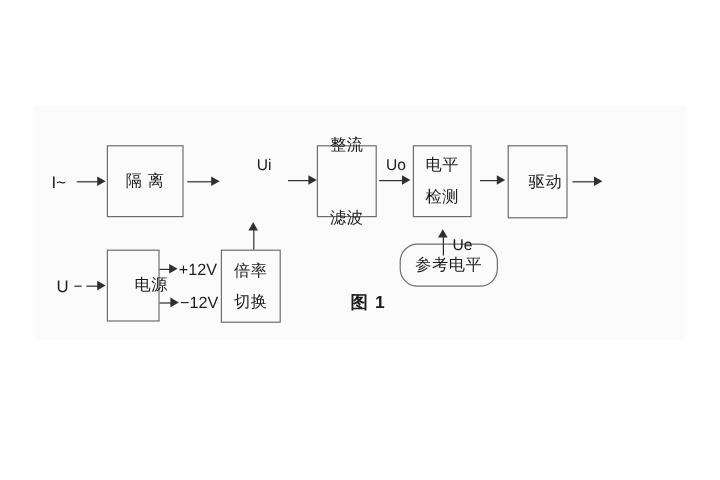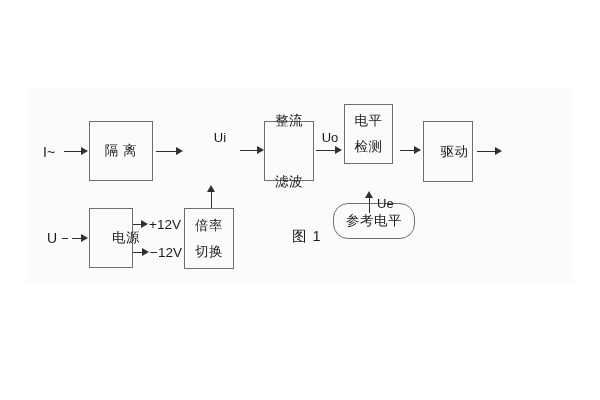--- a/index.html
+++ b/index.html
@@ -49,21 +49,21 @@
 <div id="stage">
   <div id="panel"></div>
 
   <div class="box" style="left:89px;top:121px;width:64px;height:60px;">
     <span>隔 离</span>
   </div>
   <div class="box" style="left:264px;top:121px;width:50px;height:60px;gap:35px;">
     <span>整流</span>
     <span>滤波</span>
   </div>
-  <div class="box" style="left:344px;top:104px;width:49px;height:60px;">
+  <div class="box" style="left:344px;top:121px;width:49px;height:60px;">
     <span>电平</span>
     <span>检测</span>
   </div>
   <div class="box" style="left:423px;top:121px;width:50px;height:61px;padding-left:13px;">
     <span>驱动</span>
   </div>
 
   <div class="box" style="left:89px;top:208px;width:44px;height:60px;padding-left:30px;">
     <span>电源</span>
   </div>
@@ -76,21 +76,21 @@
   </div>
 
   <div class="lbl" style="left:43px;top:145px;font-size:14px;">I~</div>
   <div class="lbl" style="left:47px;top:231px;font-size:14px;">U</div>
   <div class="lbl sig" style="left:159px;top:131px;width:26px;text-align:center;margin-left:48px;">Ui</div>
   <div class="lbl sig" style="left:317px;top:131px;width:26px;text-align:center;">Uo</div>
   <div class="lbl sig" style="left:377px;top:197px;">Ue</div>
   <div class="lbl volt" style="left:149px;top:218px;">+12V</div>
   <div class="lbl volt" style="left:150px;top:246px;">−12V</div>
 
-  <div class="caption" style="left:292px;top:227px;">图 1</div>
+  <div class="caption" style="left:292px;top:243px;font-weight:bold;">图 1</div>
 
   <div class="arr-h" style="left:64px;top:147px;width:24px;">
     <span class="sh"></span>
       <span class="hd"></span>
   </div>
   <div class="arr-h" style="left:156px;top:147px;width:27px;">
     <span class="sh"></span>
       <span class="hd"></span>
   </div>
   <div class="arr-h" style="left:240px;top:146px;width:24px;">

